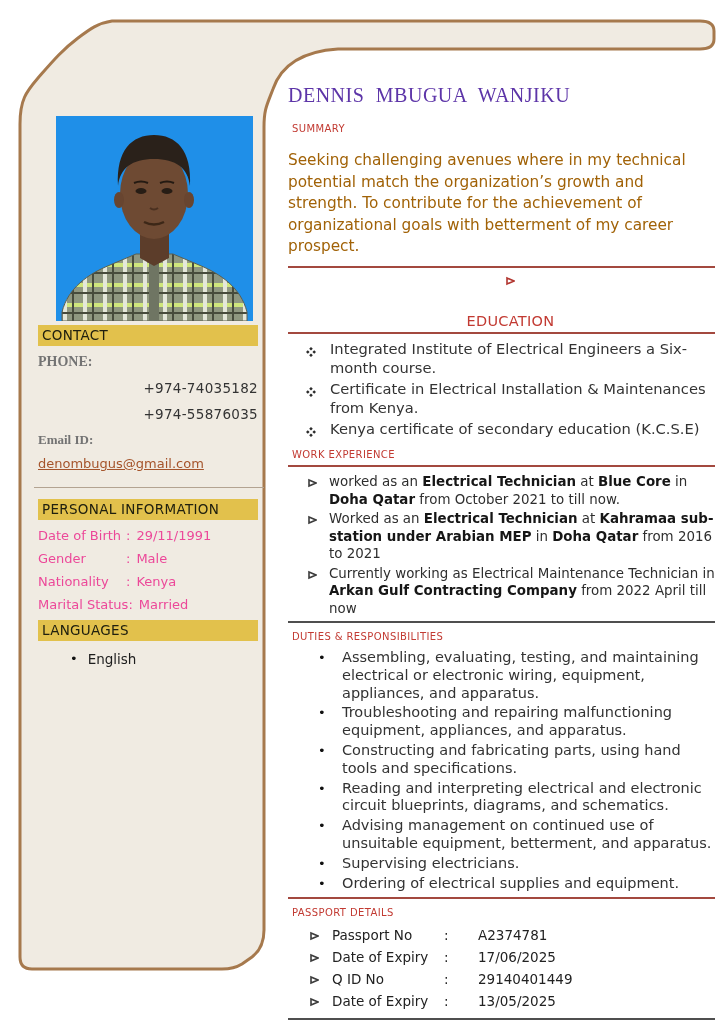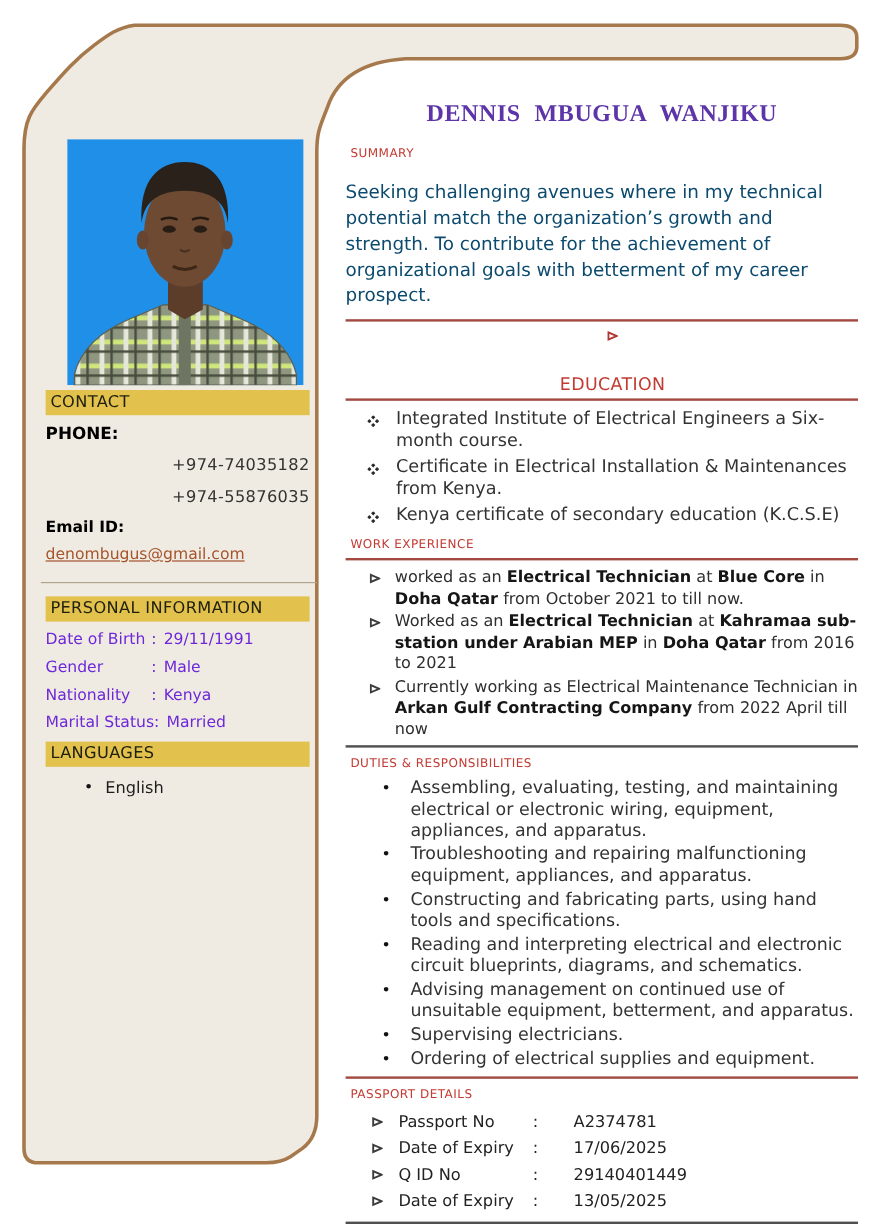--- a/index.html
+++ b/index.html
@@ -21,39 +21,39 @@
     position:relative;width:724px;height:1024px;background:#fff;
     font-family:"DejaVu Sans", sans-serif;color:var(--body_text);overflow:hidden;
   }
   .frame{position:absolute;left:0;top:0;width:724px;height:1024px;}
   
   .photo{position:absolute;left:56px;top:116px;width:197px;height:205px;}
   
   .sidebar{position:absolute;left:38px;top:325px;width:220px;color:#222;}
   .bar{background:var(--gold);color:#20200f;font-size:13.5px;padding:2px 4px 3px;letter-spacing:.3px;}
   .contact-block{margin-top:8px;}
-  .b-label{font-weight:bold;font-size:14px;color:#000000;margin:8px 0 0;}
+  .b-label{font-weight:bold;font-size:14px;color:#737373;margin:8px 0 0;font-family:Liberation Serif, serif;}
   .b-label.small{font-size:13px;margin-top:10px;}
   .phone{font-size:13.5px;color:#333;margin:10px 0;letter-spacing:.3px;text-align:right;}
   .email{color:var(--link_brown);font-size:13px;text-decoration:underline;display:inline-block;margin:8px 0 0;}
   .divider{border-top:1.5px solid #b3a391;margin:15px -6px 11px -4px;}
-  .p-row{display:flex;font-size:13px;color:#6d28d9;margin:8px 0;}
+  .p-row{display:flex;font-size:13px;color:#ec4899;margin:8px 0;}
   .p-row .lab{display:inline-block;min-width:88px;}
   .p-row .col{margin:0 6px 0 0;}
   .lang-list{list-style:none;margin:10px 0 0;padding-left:32px;}
   .lang-list li{display:flex;gap:10px;font-size:13.5px;color:#1d1d1d;}
   .dotmk{font-size:13px;color:#111;}
   
   .main{position:absolute;left:288px;top:84px;width:427px;}
   .title{
-    text-align:center;font-family:"Liberation Serif", serif;font-weight:bold;
+    font-family:"Liberation Serif", serif;font-weight:normal;
     color:var(--name_purple);font-size:20px;letter-spacing:.5px;word-spacing:6px;margin-bottom:16px;
   }
   h2.sec{color:var(--heading_red);font-weight:normal;font-size:10px;letter-spacing:.4px;margin:8px 4px 5px;}
-  .summary-p{font-size:15.3px;line-height:21.5px;color:#0c4a6e;margin:16px 0 8px;}
+  .summary-p{font-size:15.3px;line-height:21.5px;color:#a16207;margin:16px 0 8px;}
   hr{border:none;margin:3px 0;}
   hr.red{border-top:2px solid var(--rule_red);}
   hr.gray{border-top:2px solid var(--rule_gray);}
   .edu-head{display:flex;align-items:center;gap:24px;color:var(--heading_red);font-size:14.5px;padding-left:18px;margin:5px 0 3px;letter-spacing:.3px;flex-direction:column;}
   ul.edu{list-style:none;margin:5px 0 3px;padding-left:18px;font-size:14.7px;line-height:19.5px;color:#333;}
   ul.edu li{display:flex;gap:12px;margin:0 0 1px;}
   ul.edu .mk{flex:0 0 12px;padding-top:3px;}
   ul.work{list-style:none;margin:6px 0 4px;padding-left:20px;font-size:13.4px;line-height:17.5px;color:#2e2e2e;}
   ul.work li{display:flex;gap:10px;margin:0 0 2px;}
   ul.work .mk{flex:0 0 11px;padding-top:2px;}

